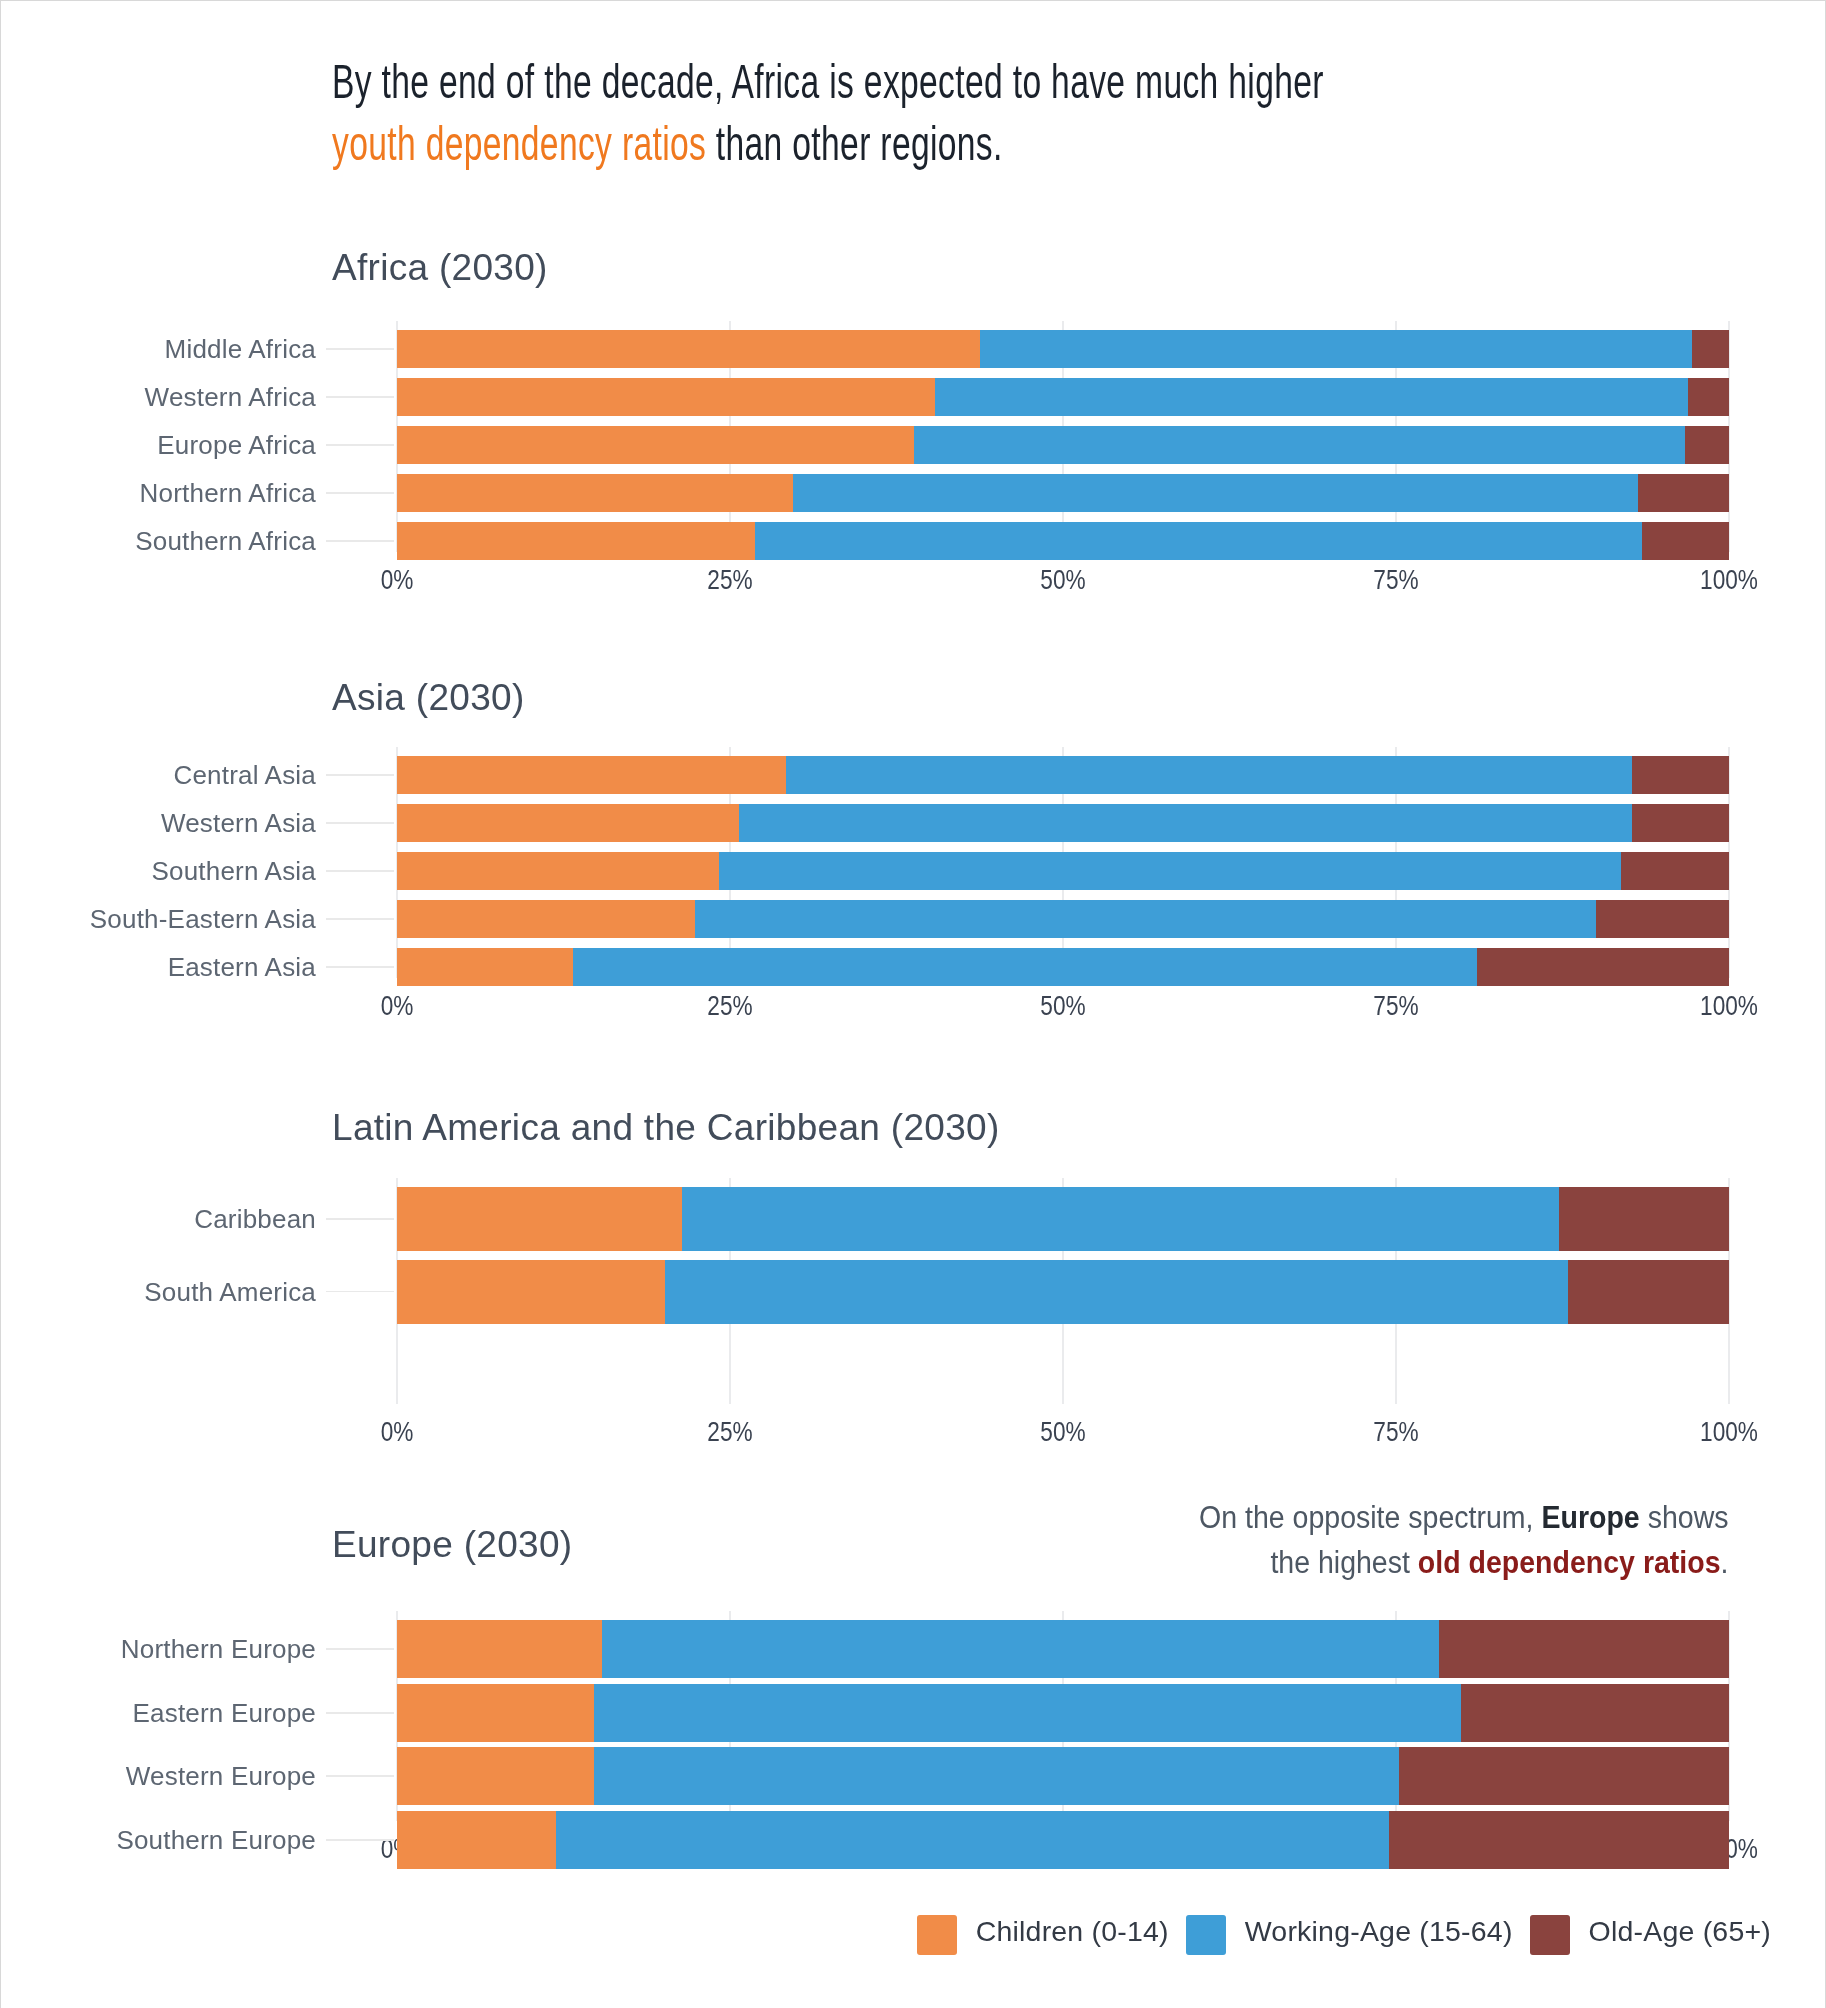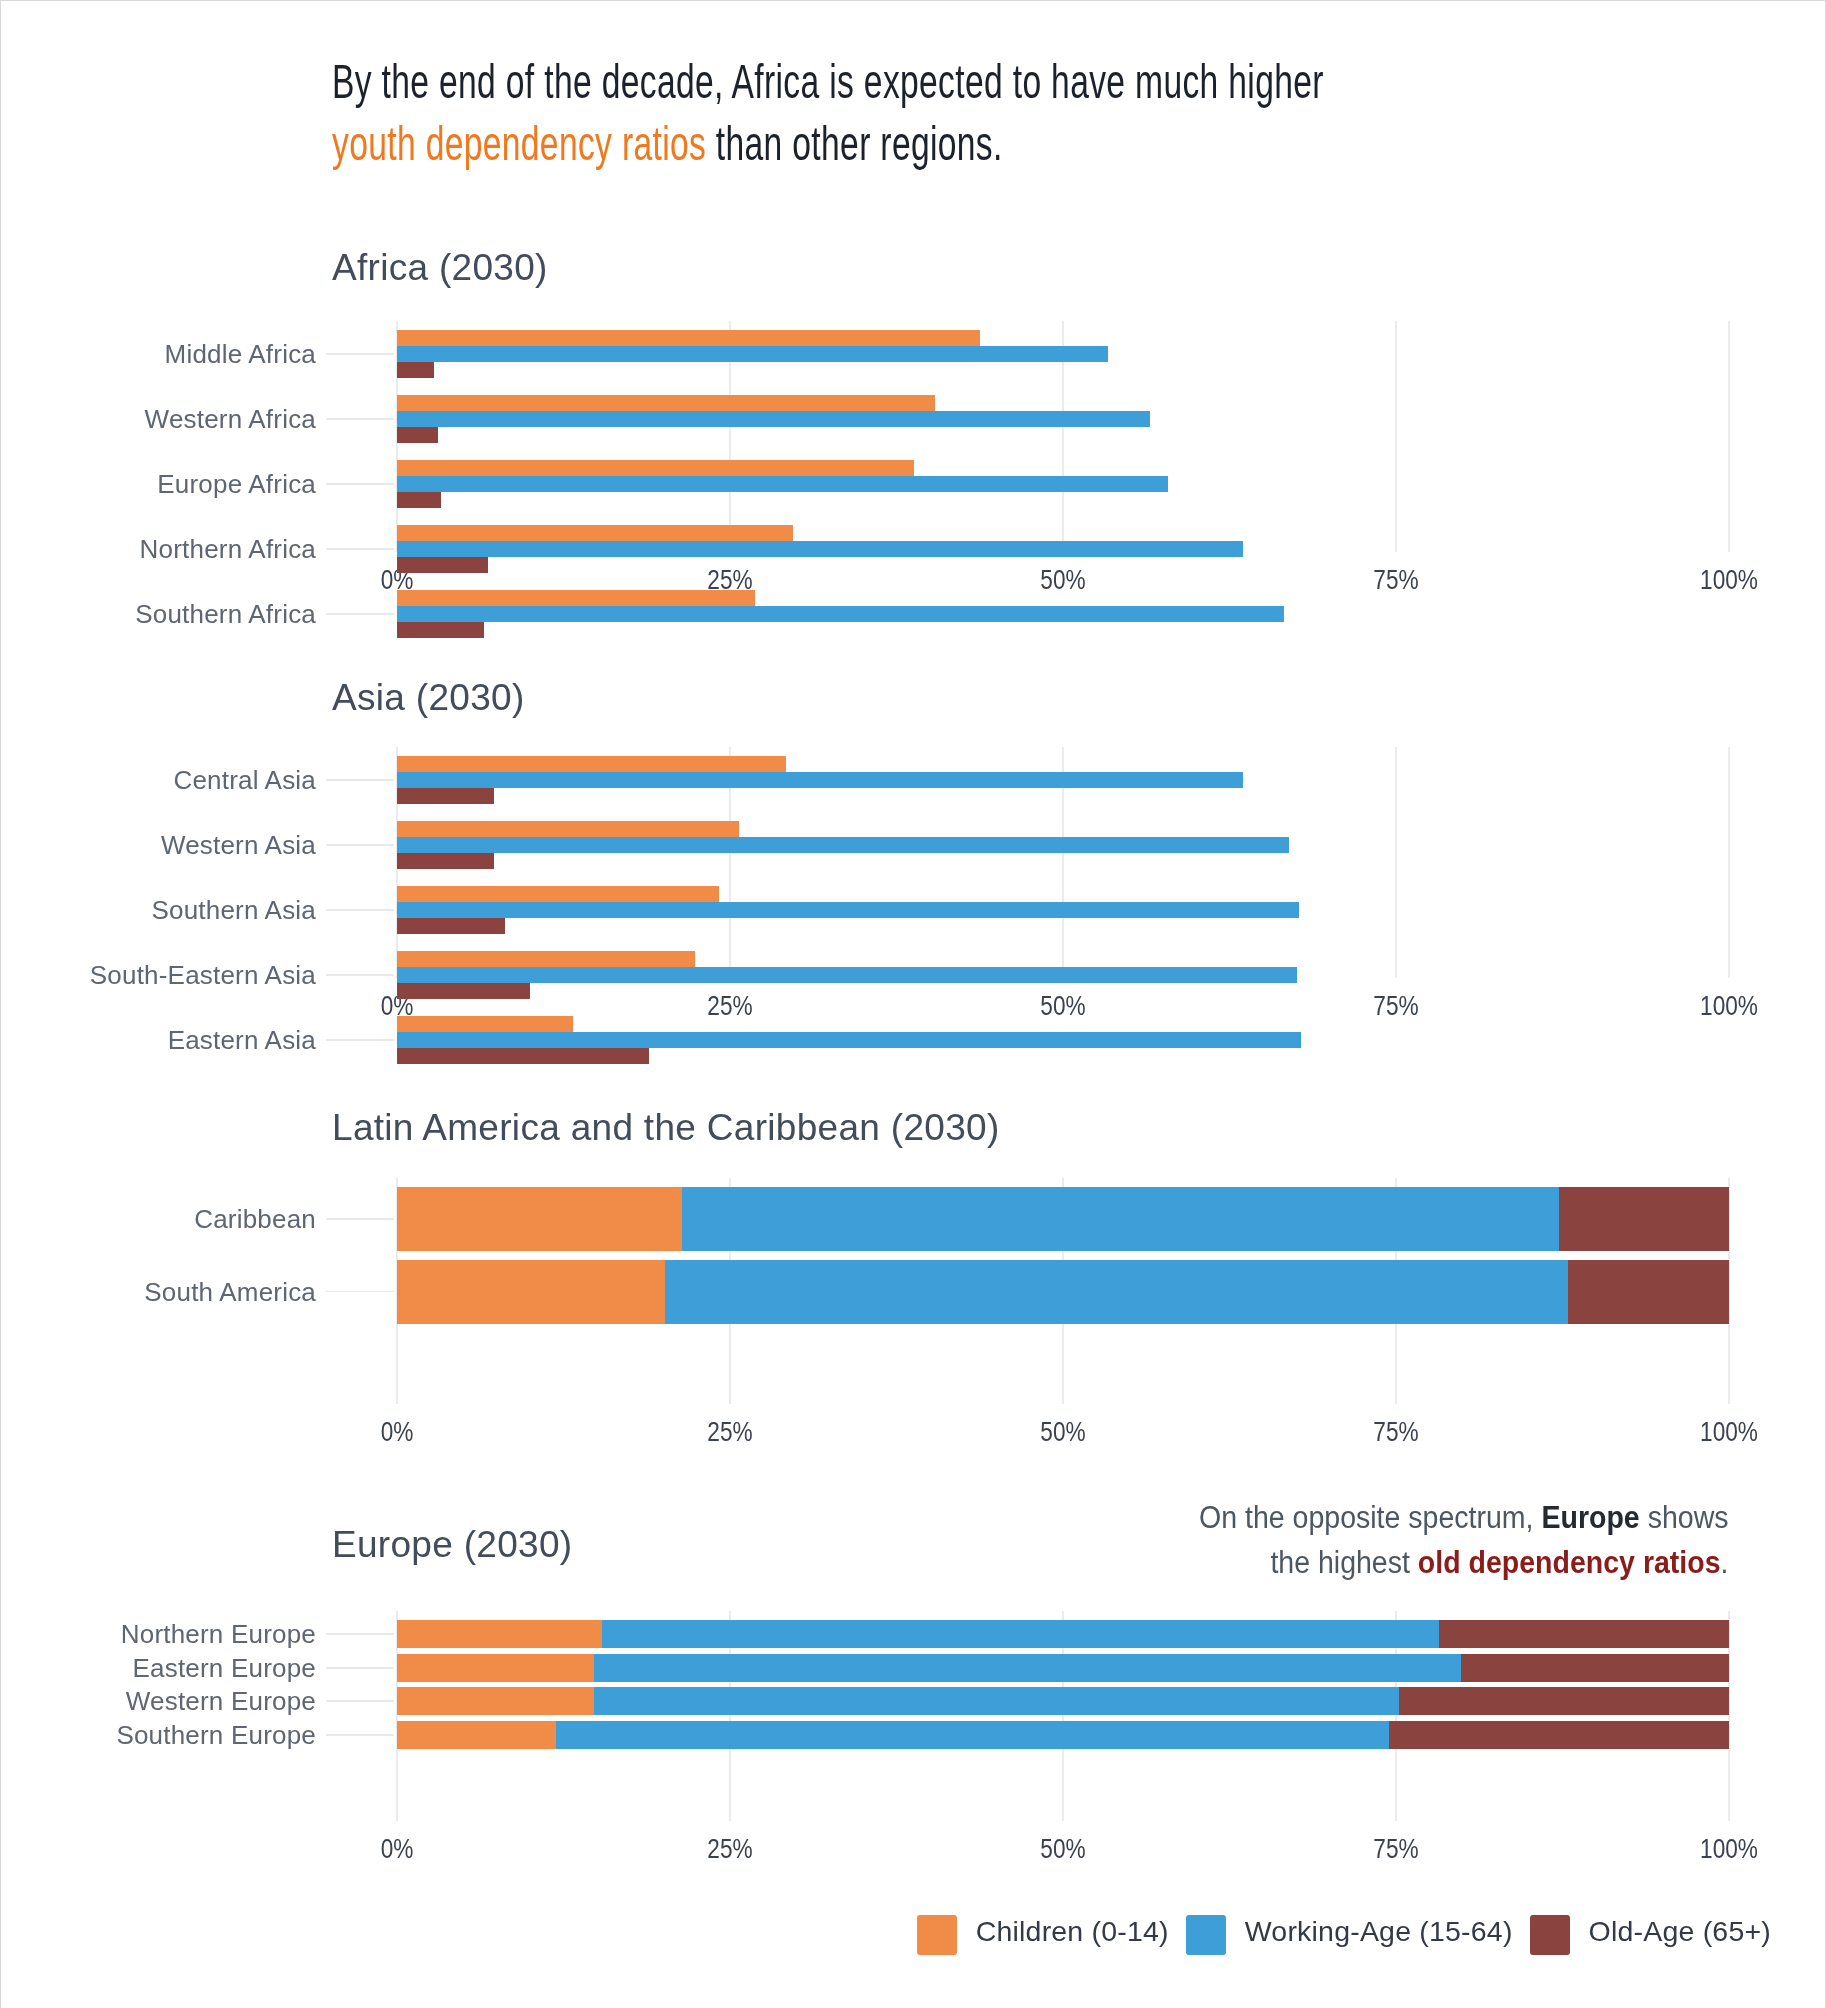--- a/index.html
+++ b/index.html
@@ -28,23 +28,23 @@
   
   .plot{position:absolute;left:397px;width:1332px;}
   .sec0 .plot{top:330px;height:213px;}
   .sec1 .plot{top:756px;height:213px;}
   .sec2 .plot{top:1187px;height:208px;}
   .sec3 .plot{top:1620px;height:192px;}
 
   .grid{position:absolute;top:-8.6px;bottom:-8.6px;width:1.9px;background:#eaebed;z-index:0;}
 
   .row{position:relative;display:flex;z-index:1;}
-  .sec0 .row,.sec1 .row{height:48px;margin-bottom:17px;flex-direction:column;}
+  .sec0 .row,.sec1 .row{height:38px;margin-bottom:10px;}
   .sec2 .row{height:64px;margin-bottom:8.6px;}
-  .sec3 .row{height:28px;margin-bottom:5.7px;}
+  .sec3 .row{height:58px;margin-bottom:5.7px;}
   .row:last-child{margin-bottom:0;}
   .seg{height:100%;}
 
   .cat-label{
     position:absolute;right:calc(100% + 81px);top:50%;transform:translateY(-50%);
     font-size:26px;color:#5d6672;white-space:nowrap;letter-spacing:0.2px;
   }
   .cat-tick{
     position:absolute;right:calc(100% + 2.9px);top:calc(50% - 1px);
     width:68px;height:1.9px;background:#e9e9e9;

